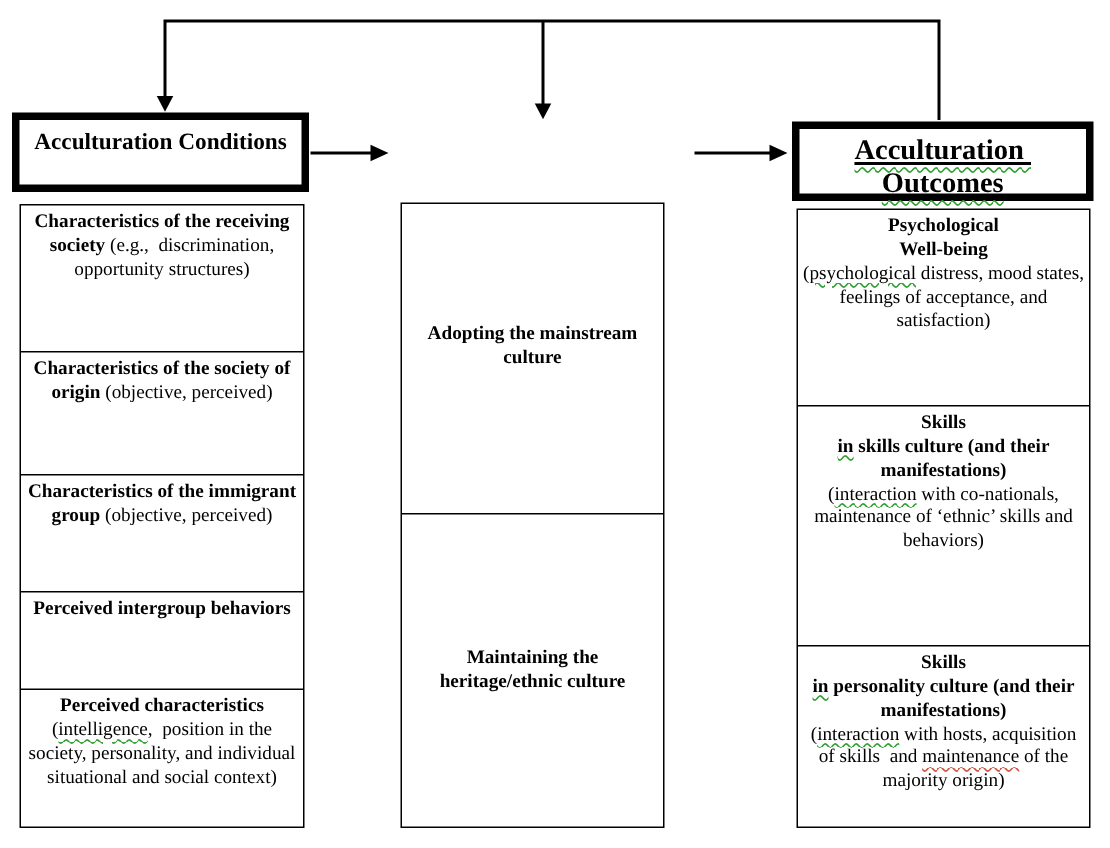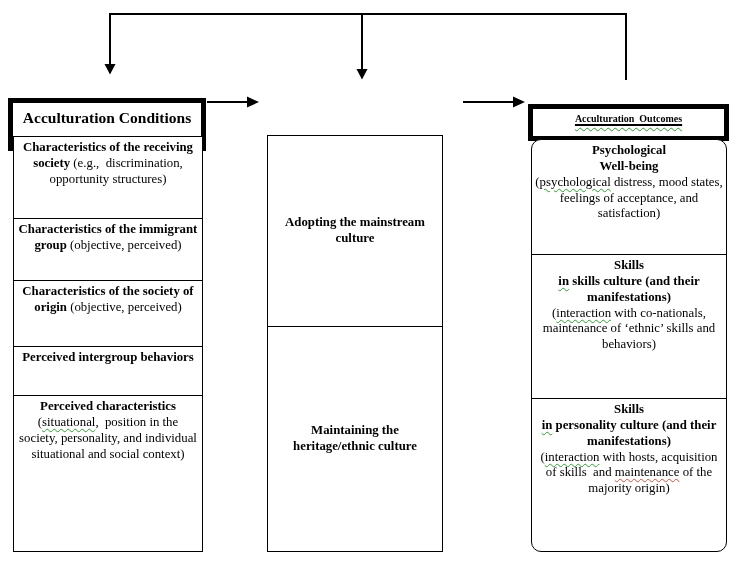--- a/index.html
+++ b/index.html
@@ -10,31 +10,31 @@
     --ink:#000000;
   }
   html,body{margin:0;padding:0;background:var(--paper);}
   body{font-family:"Liberation Serif","DejaVu Serif",serif;color:var(--ink);}
   .canvas{position:relative;width:740px;height:565px;background:var(--paper);overflow:hidden;}
   .connector-layer{position:absolute;left:0;top:0;width:740px;height:565px;z-index:0;}
   .connector-layer path{stroke:var(--line);stroke-width:2;fill:none;}
   .connector-layer polygon{fill:var(--line);stroke:none;}
 
   .hdr{position:absolute;box-sizing:border-box;border:5px solid var(--line);background:var(--paper);
-       display:flex;justify-content:center;text-align:center;z-index:1;font-weight:bold;margin-top:23px;}
+       display:flex;justify-content:center;text-align:center;z-index:1;font-weight:bold;}
   .hdr-conditions{left:8px;top:75px;width:198px;height:53px;font-size:15.5px;padding-top:6px;}
   .hdr-orientations{left:262px;top:82px;width:200px;height:52px;border-width:6px;font-size:15px;
        align-items:center;line-height:1.18;}
-  .hdr-outcomes{left:528px;top:81px;width:201px;height:37px;font-size:10px;padding-top:4px;}
+  .hdr-outcomes{left:528px;top:81px;width:201px;height:53px;font-size:19px;padding-top:4px;}
 
   .col{position:absolute;box-sizing:border-box;border:1px solid var(--line);background:var(--paper);
-       display:flex;flex-direction:column;z-index:1;}
+       display:flex;flex-direction:column;z-index:1;gap:16px;}
   .col-conditions{left:13px;top:136px;width:190px;height:416px;}
   .col-orientations{left:267px;top:135px;width:176px;height:417px;}
-  .col-outcomes{left:531px;top:139px;width:196px;height:413px;border-radius:10px;}
+  .col-outcomes{left:531px;top:139px;width:196px;height:413px;}
 
   .cell{box-sizing:border-box;text-align:center;padding:3px 3px 2px 3px;font-size:12.8px;line-height:1.24;}
   .cell + .cell{border-top:1px solid var(--line);}
   .cell.vcenter{display:flex;align-items:center;justify-content:center;padding:0 4px;}
   .cell.grow{flex:1 1 auto;}
 
   .b{font-weight:bold;}
   .sqg{text-decoration:underline;text-decoration-style:wavy;text-decoration-color:var(--grammar);
        text-decoration-thickness:1px;text-underline-offset:2px;}
   .sqr{text-decoration:underline;text-decoration-style:wavy;text-decoration-color:var(--spell);
@@ -64,24 +64,24 @@
     <div><span class="b">Acculturation Conditions</span></div>
   </div>
 
 
   <div class="hdr hdr-outcomes">
     <div><span class="sqg2"><span class="b ulx">Acculturation&nbsp; Outcomes</span></span></div>
   </div>
 
   <div class="col col-conditions">
     <div class="cell" style="height:81px"><span class="b">Characteristics of the receiving society</span><span> (e.g.,&nbsp; discrimination, opportunity structures)</span></div>
+    <div class="cell" style="height:66px"><span class="b">Characteristics of the society of origin</span><span> (objective, perceived)</span></div>
     <div class="cell" style="height:62px"><span class="b">Characteristics of the immigrant group</span><span> (objective, perceived)</span></div>
-    <div class="cell" style="height:66px"><span class="b">Characteristics of the society of origin</span><span> (objective, perceived)</span></div>
     <div class="cell" style="height:49px"><span class="b">Perceived intergroup behaviors</span></div>
-    <div class="cell grow"><span class="b">Perceived characteristics</span><br><span>(</span><span class="sqg">situational</span><span>,&nbsp; position in the society, personality, and individual situational and social context)</span></div>
+    <div class="cell grow"><span class="b">Perceived characteristics</span><br><span>(</span><span class="sqg">intelligence</span><span>,&nbsp; position in the society, personality, and individual situational and social context)</span></div>
   </div>
 
   <div class="col col-orientations">
     <div class="cell vcenter" style="height:190px">
         <span class="b">Adopting the mainstream culture</span>
       </div>
     <div class="cell vcenter grow">
         <span class="b">Maintaining the heritage/ethnic culture</span>
       </div>
   </div>

